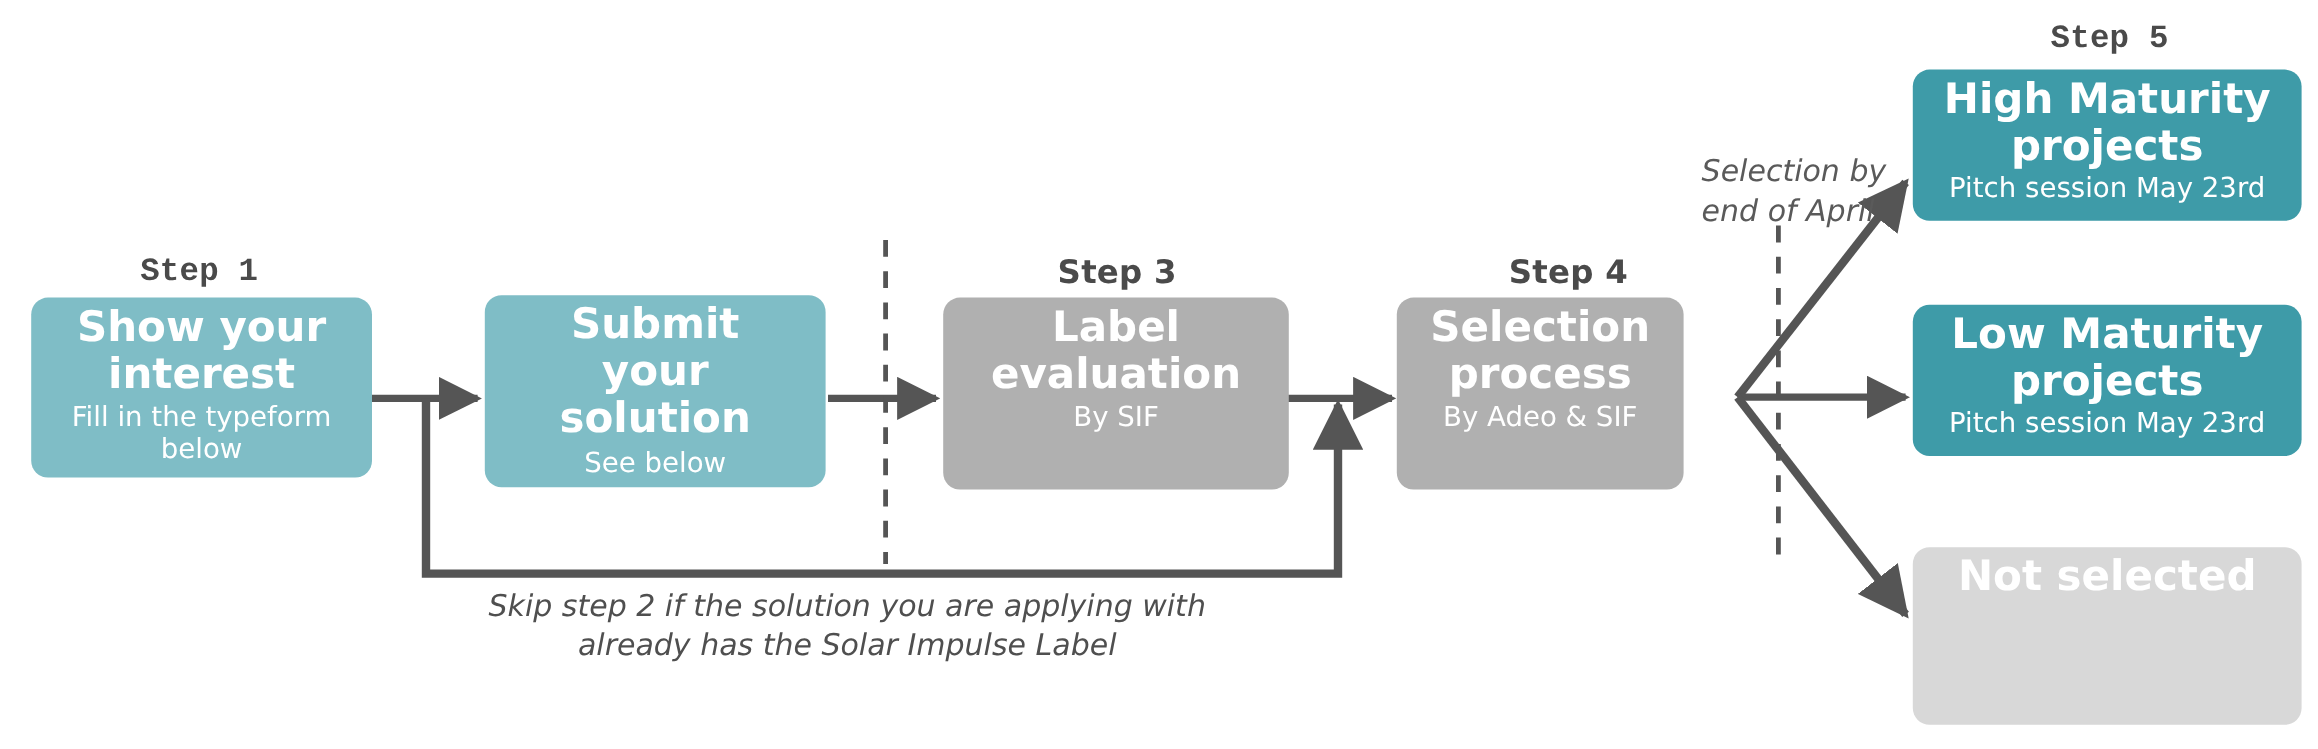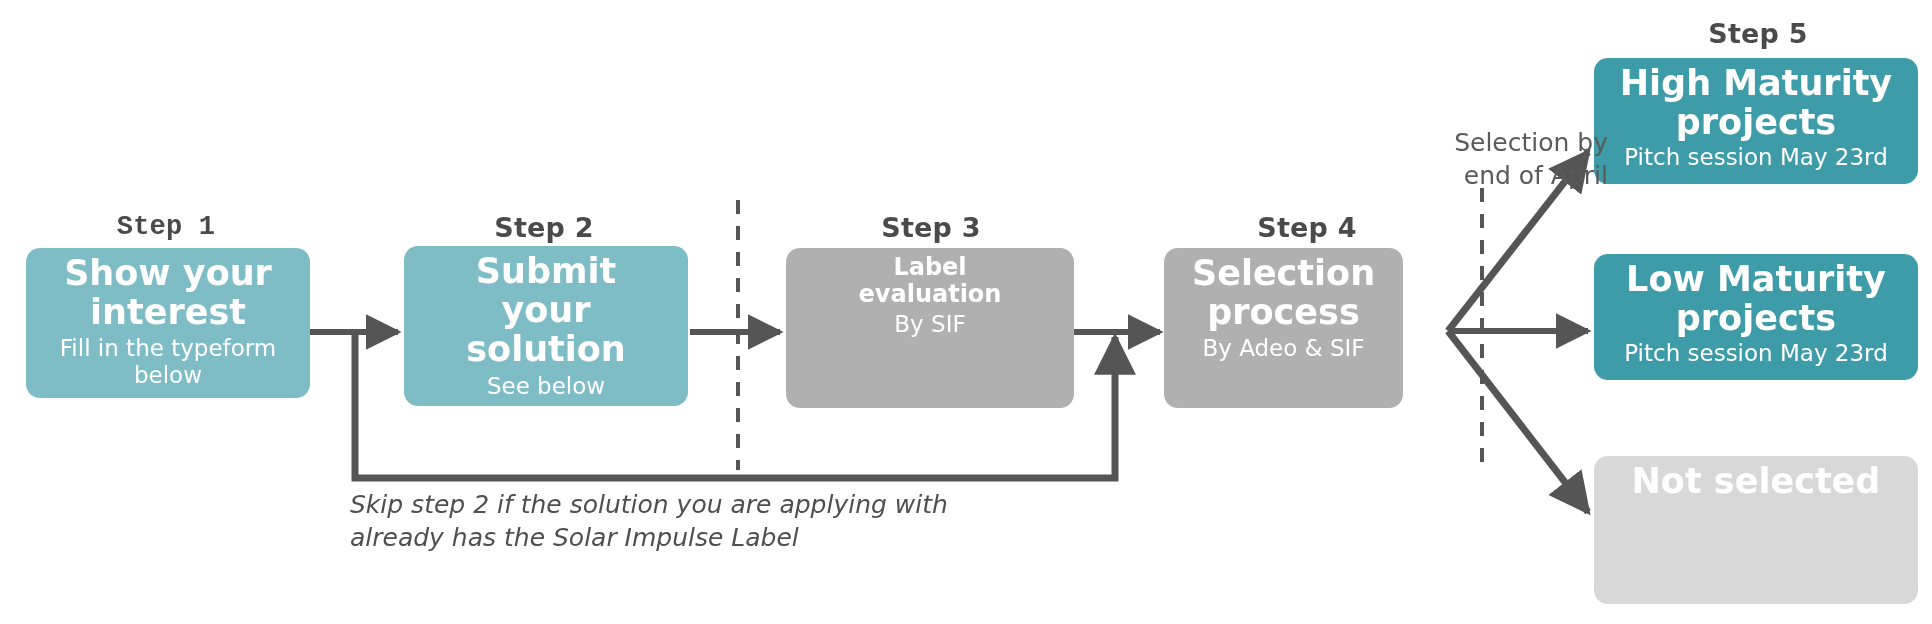--- a/index.html
+++ b/index.html
@@ -20,21 +20,21 @@
   }
   .box .title{font-weight:bold;line-height:1.12;}
   .box .sub{font-weight:normal;line-height:1.15;}
 
   .teal-light{background:#7fbdc6;}
   .teal-dark{background:#3e9ba8;}
   .grey-mid{background:#b0b0b0;}
   .grey-light{background:#d8d8d8;}
 
   .note{
-    position:absolute;color:#5a5a5a;text-align:left;line-height:1.32;
+    position:absolute;color:#5a5a5a;text-align:center;line-height:1.32;
     white-space:pre-line;
   }
   .note-plain{font-size:25px;}
   .note-italic{font-style:italic;font-size:25px;color:#4f4f4f;}
 </style>
 </head>
 <body>
 
 <div id="canvas">
 
@@ -72,41 +72,40 @@
     <g>
       <line x1="1448" y1="331" x2="1588" y2="512" stroke="#555555" stroke-width="7" marker-end="url(#arrow)"></line>
     </g>
 
     <line x1="738" y1="200" x2="738" y2="470" stroke="#555555" stroke-width="4" stroke-dasharray="14 12"></line>
 
     <line x1="1482" y1="188" x2="1482" y2="468" stroke="#555555" stroke-width="4" stroke-dasharray="14 12"></line>
   </svg>
 
   <div class="step-label" style="left:26px;top:212px;width:280px;font-family:Liberation Mono, monospace;">Step 1</div>
-  <div class="step-label" style="left:404px;top:212px;width:280px;">Step 2</div>
   <div class="step-label" style="left:786px;top:212px;width:290px;">Step 3</div>
   <div class="step-label" style="left:1166px;top:212px;width:282px;">Step 4</div>
-  <div class="step-label" style="left:1596px;top:18px;width:324px;">Step 5</div>
+  <div class="step-label" style="left:1596px;top:18px;width:324px;font-family:Liberation Mono, monospace;">Step 5</div>
 
   <div class="box teal-light" style="left:404px;top:246px;width:284px;height:160px;">
     <div class="title" style="font-size: 35px; white-space: pre-line;">Submit
 your
 solution</div>
     <div class="sub" style="font-size: 23px; margin-top: 3px; white-space: pre-line;">See below</div>
   </div>
 
   <div class="box teal-light" style="left:26px;top:248px;width:284px;height:150px;">
     <div class="title" style="font-size: 35px; white-space: pre-line;">Show your
 interest</div>
     <div class="sub" style="font-size: 23px; margin-top: 3px; white-space: pre-line;">Fill in the typeform
 below</div>
   </div>
 
   <div class="box grey-mid" style="left:786px;top:248px;width:288px;height:160px;">
-    <div class="title" style="font-size: 24px; white-space: pre-line;">Label
+    <div class="title" style="font-size: 35px; white-space: pre-line;">Label
 evaluation</div>
     <div class="sub" style="font-size: 23px; margin-top: 3px; white-space: pre-line;">By SIF</div>
   </div>
 
   <div class="box grey-mid" style="left:1164px;top:248px;width:239px;height:160px;">
     <div class="title" style="font-size: 35px; white-space: pre-line;">Selection
 process</div>
     <div class="sub" style="font-size: 23px; margin-top: 3px; white-space: pre-line;">By Adeo &amp; SIF</div>
   </div>
 
@@ -120,19 +119,19 @@
     <div class="title" style="font-size: 35px; white-space: pre-line;">Low Maturity
 projects</div>
     <div class="sub" style="font-size: 23px; margin-top: 2px; white-space: pre-line;">Pitch session May 23rd</div>
   </div>
 
   <div class="box grey-light" style="left:1594px;top:456px;width:324px;height:148px;">
     <div class="title" style="font-size: 35px; white-space: pre-line;">Not selected</div>
   </div>
 
 
-  <div class="note note-plain" style="left: 1418px; top: 126px; width: 190px; text-align: right; white-space: pre-line;">Selection by
+  <div class="note note-plain" style="left: 1418px; top: 126px; width: 190px; text-align: left; white-space: pre-line; font-style: italic;">Selection by
 end of April</div>
 
   <div class="note note-italic" style="left: 350px; top: 488px; width: 712px; white-space: pre-line;">Skip step 2 if the solution you are applying with
 already has the Solar Impulse Label</div>
 
 </div>
 
 </body></html>

